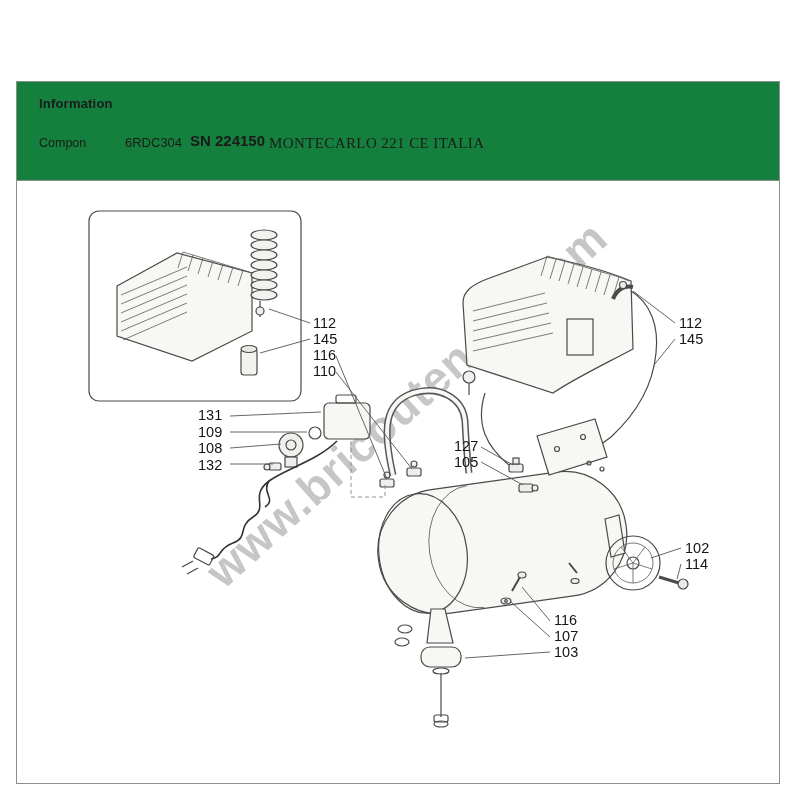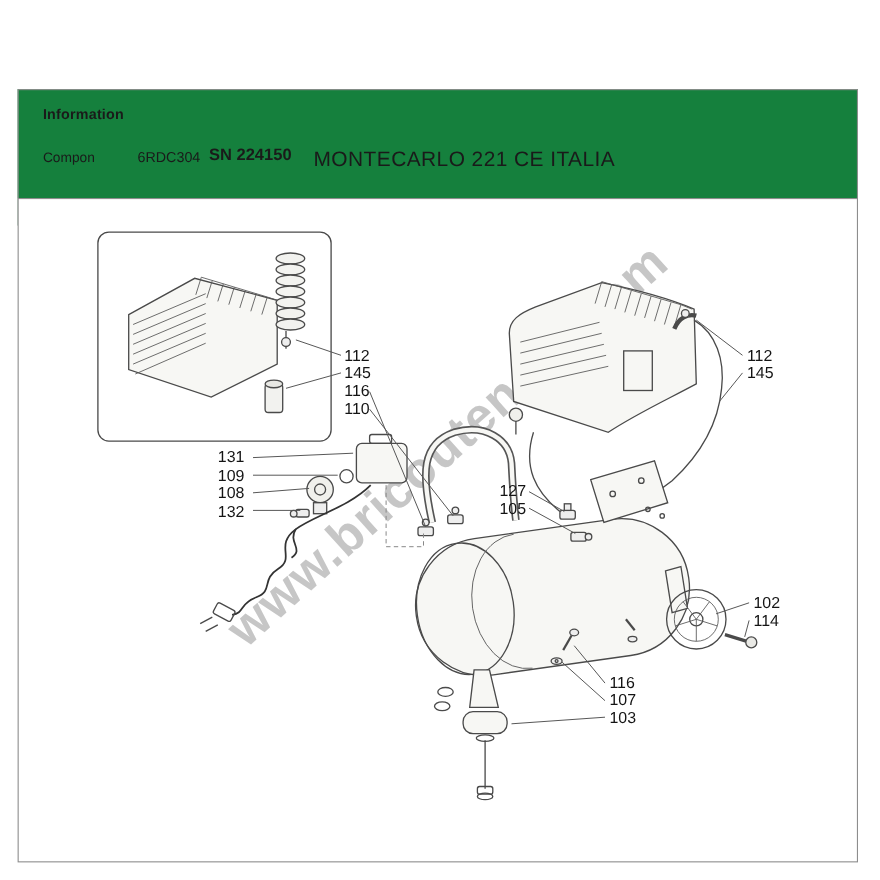--- a/index.html
+++ b/index.html
@@ -3,21 +3,21 @@
 <meta charset="utf-8">
 <style>
   html,body { margin:0; padding:0; background:#ffffff; }
   body { width:800px; height:800px; position:relative; font-family:"Liberation Sans",sans-serif; color:#1a1a1a; }
   .header-box { position:absolute; left:16px; top:42px; width:764px; height:124px; border:1px solid #8d8d8d; background:#15803d; box-sizing:border-box;margin-top:39px; }
   .info-title { position:absolute; left:22px; top:14px; font-size:13px; font-weight:bold; letter-spacing:.2px; }
   .hdr-row { position:absolute; left:0; top:52px; width:100%; height:20px; }
   .compon { position:absolute; left:22px; top:2px; font-size:12.5px; }
   .part-code { position:absolute; left:108px; top:1px; font-size:13px; font-weight:normal; }
   .serial { position:absolute; left:173px; top:-2px; font-size:15px; font-weight:bold; font-family:Liberation Sans, sans-serif; }
-  .model { position:absolute; left:268px; top:1px; font-size:19px; font-family:Liberation Sans, sans-serif; letter-spacing:.4px; }
+  .model { position:absolute; left:252px; top:1px; font-size:15px; font-family:Liberation Serif, serif; letter-spacing:.4px; }
   .subtitle { position:absolute; left:0; top:90px; width:100%; text-align:center; font-size:15px; font-family:"Liberation Serif",serif; font-weight:600; letter-spacing:.2px; }
   .main-box { position:absolute; left:16px; top:180px; width:764px; height:604px; border:1px solid #8d8d8d; box-sizing:border-box; background:#fff; }
   .main-box svg { position:absolute; left:0; top:0; }
   .callout { font-size:14.5px; fill:#141414; font-family:"Liberation Sans",sans-serif; }
   .ln { stroke:#555; stroke-width:0.9; }
   .art { stroke:#4a4a4a; stroke-width:1.2; fill:none; }
   .artf { stroke:#4a4a4a; stroke-width:1.2; fill:#f7f7f4; }
   .artl { stroke:#5a5a5a; stroke-width:0.8; fill:none; }
 </style>
 </head>

